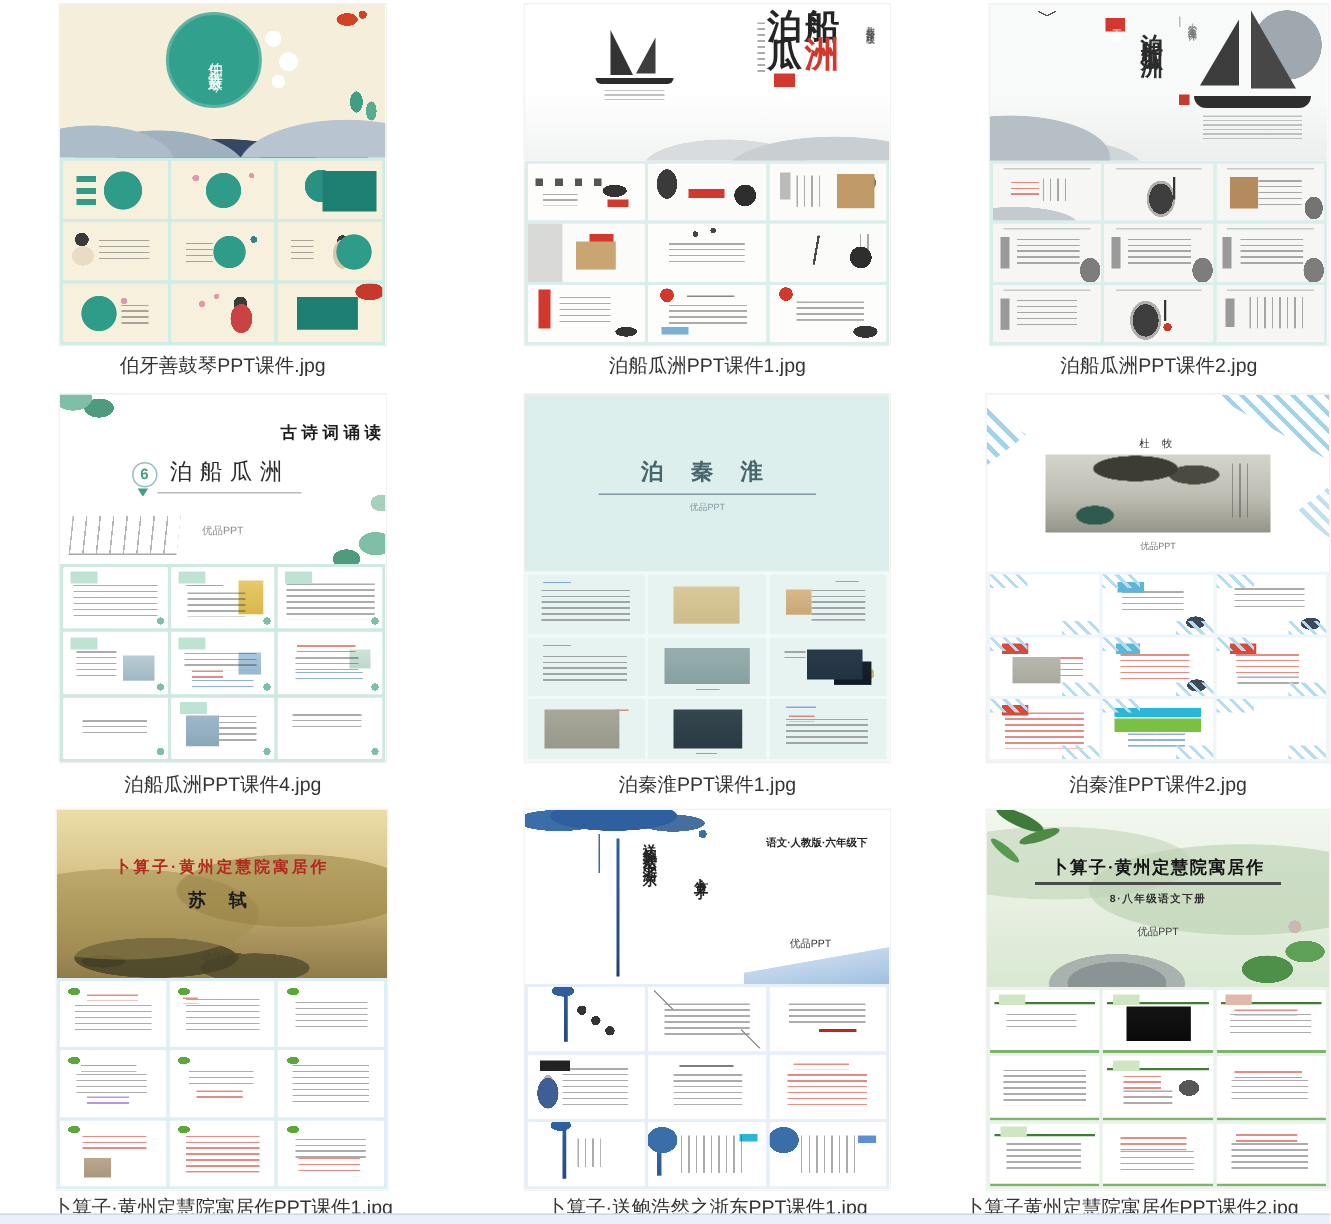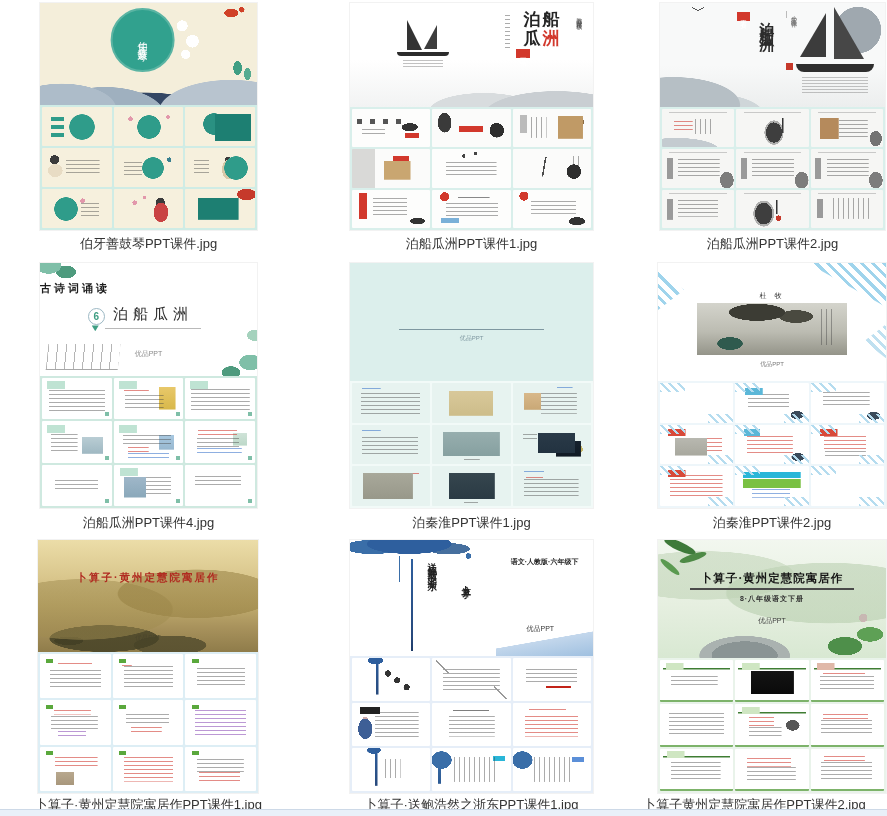--- a/index.html
+++ b/index.html
@@ -79,22 +79,22 @@
   .c2{height:104px;background:
       radial-gradient(ellipse 120px 40px at 85% 108%, #c9ced2 0 60%, transparent 61%),
       radial-gradient(ellipse 90px 30px at 55% 104%, #d8dcde 0 60%, transparent 61%),
       linear-gradient(180deg,#ffffff 55%,#f2f3f3 100%),#fff}
   .c2-boat{position:absolute;left:17%;top:16%;width:64px;height:52px}
   .c2-boat .s1{position:absolute;left:16px;top:0;width:0;height:0;border-left:15px solid #333;border-top:30px solid transparent}
   .c2-boat .s2{position:absolute;left:33px;top:5px;width:0;height:0;border-right:13px solid #3d3d3d;border-top:24px solid transparent}
   .c2-boat .hull{position:absolute;left:6px;top:32px;width:52px;height:4px;background:#2c2c2c;border-radius:0 0 4px 4px}
   .c2-boat .refl{position:absolute;left:12px;top:40px;width:40px;height:8px;background:
       repeating-linear-gradient(180deg,rgba(80,80,80,.35) 0 1px,transparent 1px 3px)}
-  .c2-title{position:absolute;right:13%;top:7%;font-family:Liberation Sans, sans-serif;font-weight:bold;color:#252525;
-      font-size:17px;line-height:19px;letter-spacing:2px;text-align:center}
+  .c2-title{position:absolute;right:13%;top:7%;font-family:Liberation Mono, monospace;font-weight:bold;color:#252525;
+      font-size:23px;line-height:19px;letter-spacing:2px;text-align:center}
   .c2-title .red{color:#d2382c}
   .c2-side{position:absolute;right:4%;top:10%;writing-mode:vertical-rl;font-size:6px;color:#555;letter-spacing:1px}
   .c2-seal{position:absolute;right:26%;top:44%;background:#d2382c;color:#fff;writing-mode:vertical-rl;
       font-size:7px;padding:3px 2px;letter-spacing:1px}
   .c2-note{position:absolute;right:34%;top:12%;width:5px;height:34px;background:var(--ln)}
   .g2{background:#d9efeb}
   .g2 .m:nth-child(1){background:repeating-linear-gradient(90deg,#555 0 5px,transparent 5px 13px) 16% 30%/44px 5px no-repeat,
       radial-gradient(ellipse 10px 5px at 74% 48%,#333 0 80%,transparent 81%) 0 0/100% 100% no-repeat,
       linear-gradient(#d2382c,#d2382c) 82% 72%/14px 5px no-repeat,var(--ln) 18% 66%/30% 22% no-repeat;background-color:#fdfdfc}
   .g2 .m:nth-child(2){background:radial-gradient(ellipse 9px 13px at 16% 36%,#3a3a3a 0 75%,transparent 76%) 0 0/100% 100% no-repeat,
@@ -167,21 +167,21 @@
       var(--vln) 62% 50%/50% 55% no-repeat;background-color:#f6f6f4}
 
   
   .t4{--ch:113px}
   .c4{height:113px;background:
       radial-gradient(ellipse 18px 12px at 4% 2%, #7fbfa8 0 70%, transparent 71%),
       radial-gradient(ellipse 14px 9px at 12% 8%, #4e9b7e 0 70%, transparent 71%),
       radial-gradient(ellipse 16px 11px at 97% 88%, #7fbfa8 0 70%, transparent 71%),
       radial-gradient(ellipse 13px 9px at 88% 97%, #4e9b7e 0 70%, transparent 71%),
       radial-gradient(ellipse 11px 8px at 99% 64%, #a5d2bd 0 70%, transparent 71%),#fff}
-  .c4-heading{position:absolute;left:0;right:0;top:16%;text-align:left;font-weight:bold;font-size:11px;color:#1e1e1e;letter-spacing:3px}
+  .c4-heading{position:absolute;left:0;right:0;top:16%;text-align:right;font-weight:bold;font-size:11px;color:#1e1e1e;letter-spacing:3px}
   .c4-badge{position:absolute;left:22%;top:40%;width:17px;height:17px;border:1px solid #9cb8c4;border-radius:50%;
       color:#3f9e83;font-size:10px;font-weight:bold;text-align:center;line-height:16px;background:#fff}
   .c4-badge::after{content:"";position:absolute;left:3px;top:15px;width:7px;height:7px;background:#3f9e83;
       clip-path:polygon(50% 100%,0 20%,100% 20%)}
   .c4-title{position:absolute;left:30%;top:37%;font-family:"Liberation Serif",serif;font-size:15px;letter-spacing:5px;color:#2a2a2a;
       border-bottom:1px solid #b9b9b9;padding:0 8px 4px 8px}
   .c4-brand{position:absolute;left:0;right:0;top:76%;text-align:center;font-size:7px;color:#8a8a8a}
   .c4-books{position:absolute;left:3%;top:72%;width:72px;height:26px;border-bottom:1px solid #a8a8a8;
       background:repeating-linear-gradient(90deg,#b5b5b5 0 1px,transparent 1px 9px);transform:skewX(-6deg)}
   .g4{background:#cfe9e0}
@@ -498,20 +498,21 @@
       <div class="m"></div>
     <div class="m"></div>
       <div class="m"></div>
       <div class="m"></div>
   </div>
 </figure>
 <div class="caption" style="left:40px;top:514px;width:217px">泊船瓜洲PPT课件4.jpg</div>
 
 <figure class="thumb t5" style="left:350px;top:263px;width:243px;height:245px">
   <div class="cover c5">
+    <div class="c5-title">泊 秦 淮</div>
     <div class="c5-rule"></div>
     <div class="c5-brand">优品PPT</div>
   </div>
   <div class="grid g5">
     <div class="m"></div>
       <div class="m"></div>
       <div class="m"></div>
     <div class="m"></div>
       <div class="m"></div>
       <div class="m"></div>
@@ -541,20 +542,21 @@
     <div class="m"></div>
       <div class="m"></div>
       <div class="m"></div>
   </div>
 </figure>
 <div class="caption" style="left:648px;top:514px;width:248px">泊秦淮PPT课件2.jpg</div>
 
 <figure class="thumb t7" style="left:38px;top:540px;width:220px;height:253px">
   <div class="cover c7">
     <div class="c7-title">卜算子·黄州定慧院寓居作</div>
+    <div class="c7-author">苏 轼</div>
     <div class="c7-brand">优品PPT</div>
   </div>
   <div class="grid g7">
     <div class="m"></div>
       <div class="m"></div>
       <div class="m"></div>
     <div class="m"></div>
       <div class="m"></div>
       <div class="m"></div>
     <div class="m"></div>

